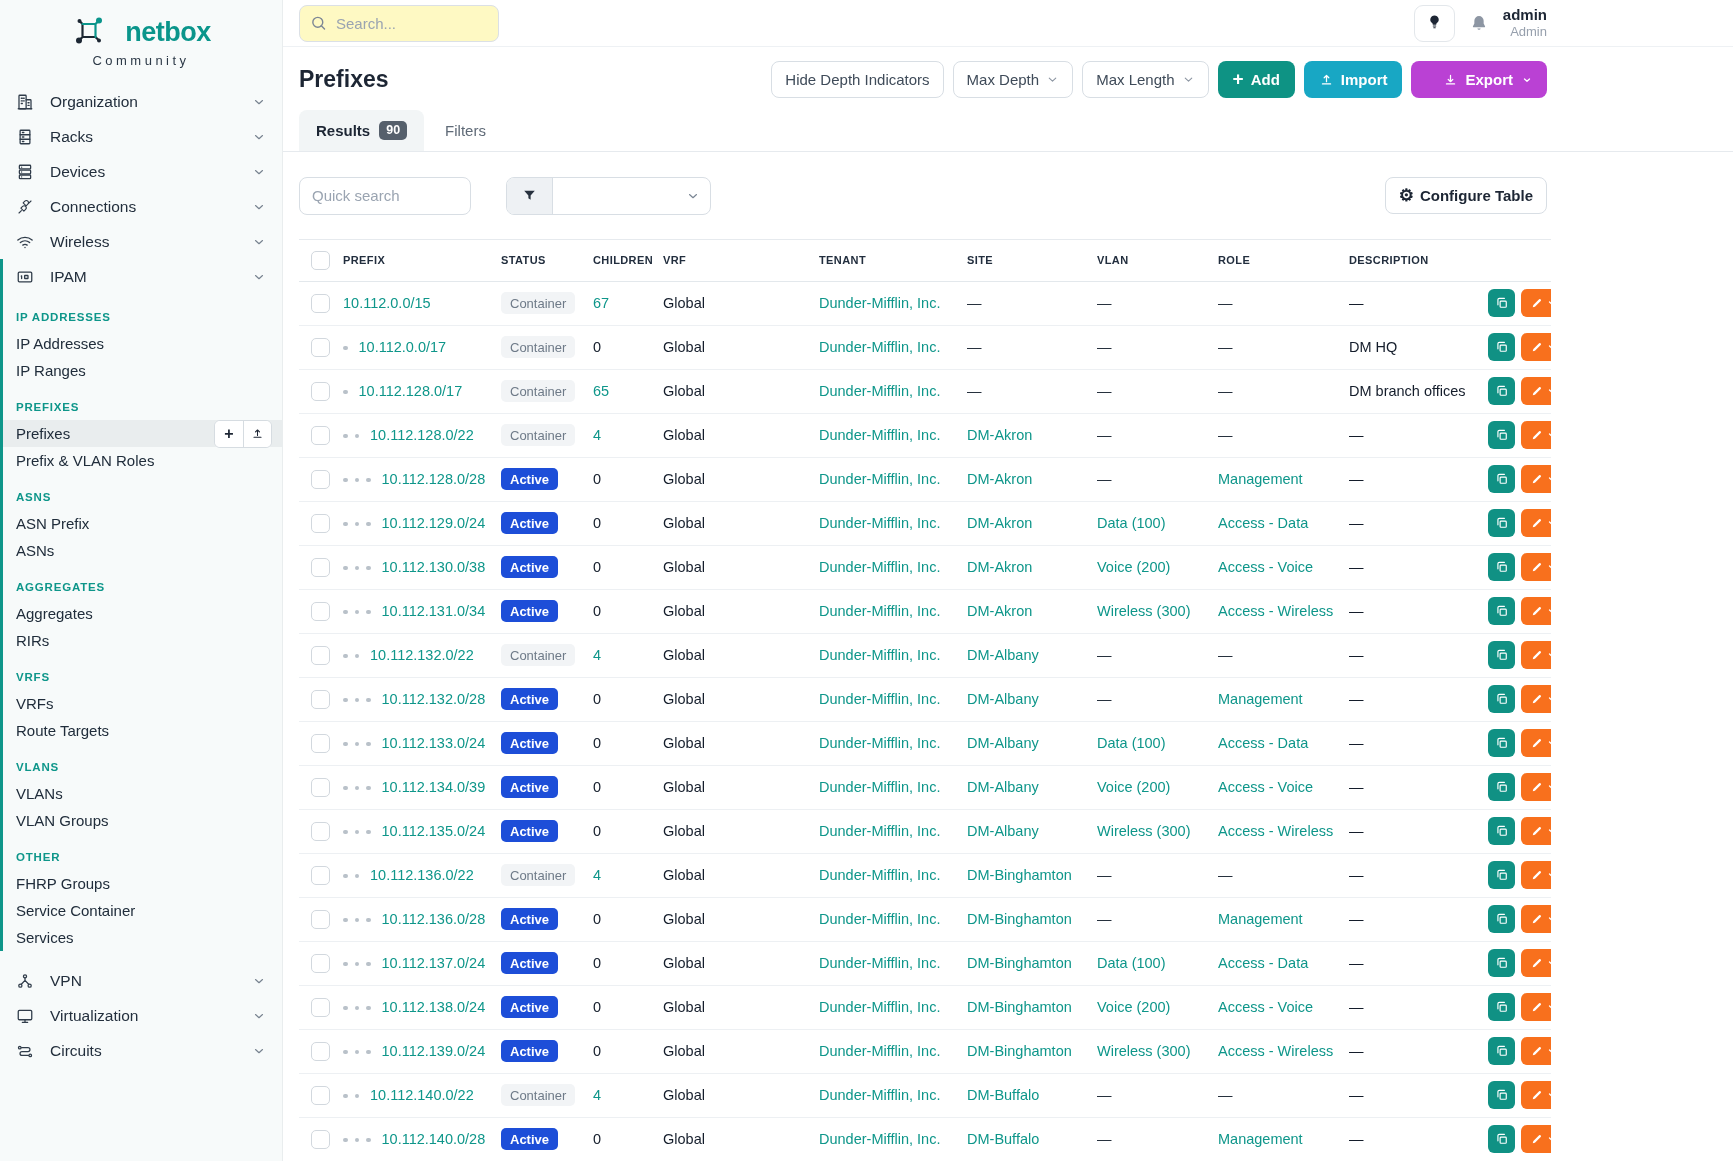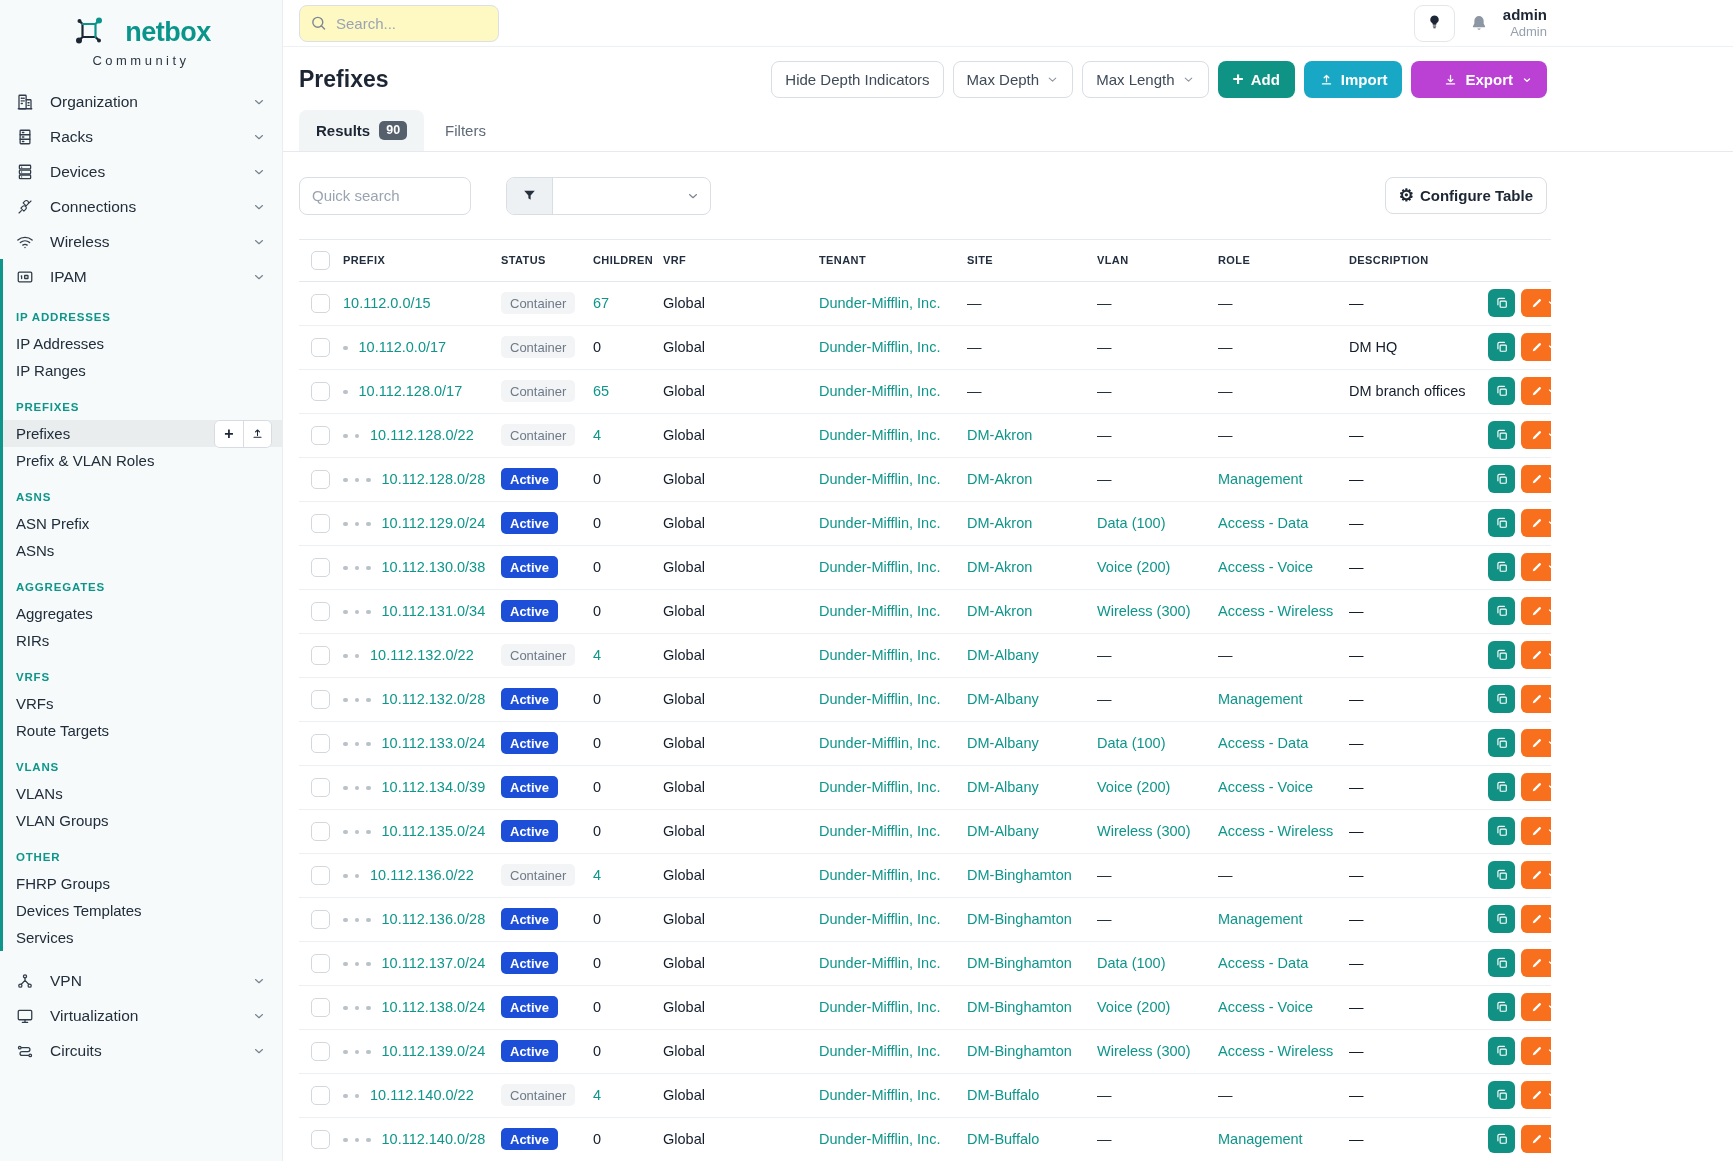--- a/index.html
+++ b/index.html
@@ -272,21 +272,21 @@
           <span class="sub-label" data-interactable="false">VLANs</span>
         </div>
         <div class="sub-item" data-interactable="true">
           <span class="sub-label" data-interactable="false">VLAN Groups</span>
         </div>
         <div class="group-header" data-interactable="false">OTHER</div>
         <div class="sub-item" data-interactable="true">
           <span class="sub-label" data-interactable="false">FHRP Groups</span>
         </div>
         <div class="sub-item" data-interactable="true">
-          <span class="sub-label" data-interactable="false">Devices Templates</span>
+          <span class="sub-label" data-interactable="false">Service Container</span>
         </div>
         <div class="sub-item" data-interactable="true">
           <span class="sub-label" data-interactable="false">Services</span>
         </div>
       </div>
     <nav class="nav-bottom" data-interactable="false">
         <div class="menu-item" data-interactable="true">
           <span class="mi-icon" data-interactable="false">
             <svg width="18" height="18" viewBox="0 0 24 24" fill="none" stroke="currentColor" stroke-width="1.7" stroke-linecap="round" stroke-linejoin="round">
               <circle cx="12" cy="5.8" r="2.1"></circle>

